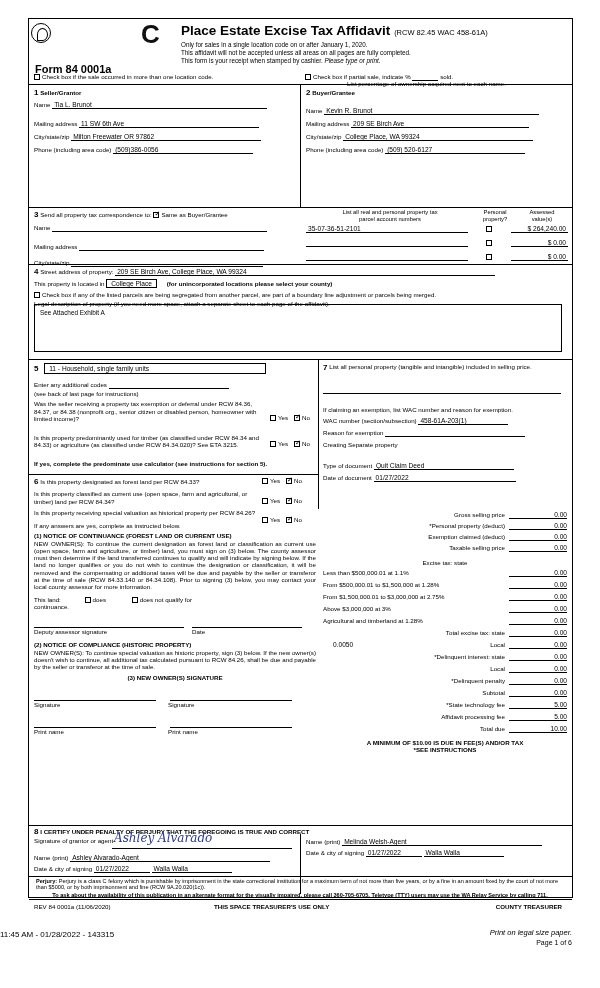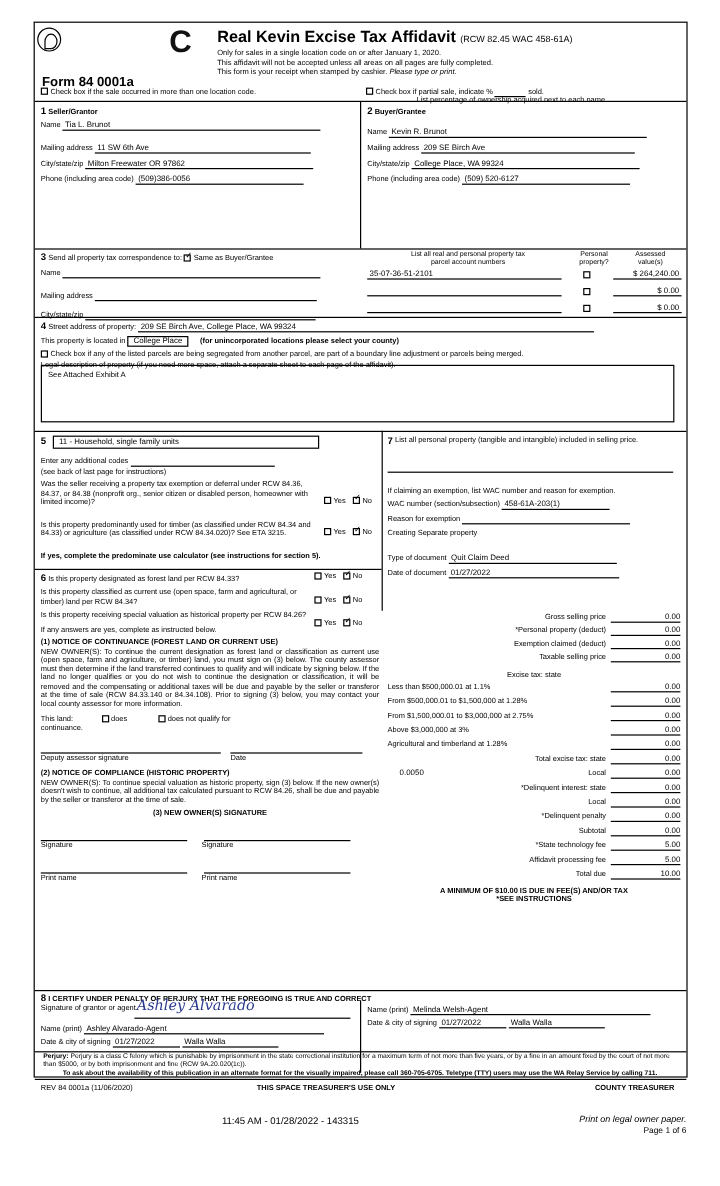--- a/index.html
+++ b/index.html
@@ -124,21 +124,20 @@
     font-family: "DejaVu Serif", serif;
     font-style: italic;
     font-size: 12px;
   }
   .small { font-size: 5.6px; }
   .b { font-weight: bold; }
   .footer1 {
     position: absolute;
     left: 0; top: 930px;
     width: 484px;
-    text-align: center;
     font-size: 8px;
   }
   .footer2 {
     position: absolute;
     right: 28px; top: 928px;
     font-size: 7.5px;
     font-style: italic;
     text-align: right;
   }
   .amt { font-size: 6.6px; }
@@ -149,21 +148,21 @@
 <div class="page">
 
   <div class="sheet">
 
     <div class="hdr">
       <div class="seal"></div>
       <div class="swirl">C</div>
       <div class="formno">Form 84 0001a</div>
 
       <div class="title">
-        <span>Real Kevin Excise Tax Affidavit</span>
+        <span>Place Estate Excise Tax Affidavit</span>
         <span class="rcw">(RCW 82.45 WAC 458-61A)</span>
       </div>
       <div class="subs">
         <div>Only for sales in a single location code on or after January 1, 2020.</div>
         <div>This affidavit will not be accepted unless all areas on all pages are fully completed.</div>
         <div>
           <span>This form is your receipt when stamped by cashier.</span>
           <i>Please type or print.</i>
         </div>
       </div>
@@ -546,17 +545,17 @@
     <div class="hline" style="left:0; top:880px; width:543px;"></div>
     <div style="position:absolute; left:5px; top:884px; width:528px;">
       <span class="lbl" style="position:absolute; left:0;">REV 84 0001a (11/06/2020)</span>
       <span class="lbl b" style="position:absolute; left:180px;">THIS SPACE TREASURER'S USE ONLY</span>
       <span class="lbl b" style="position:absolute; right:0;">COUNTY TREASURER</span>
     </div>
   </div>
 
   <div class="footer1">11:45 AM - 01/28/2022 - 143315</div>
   <div class="footer2">
-    <div>Print on legal owner paper.</div>
+    <div>Print on legal size paper.</div>
     <div style="font-style:normal; font-size:7px; margin-top:2px;">Page 1 of 6</div>
   </div>
 
 </div>
 
 </body></html>

